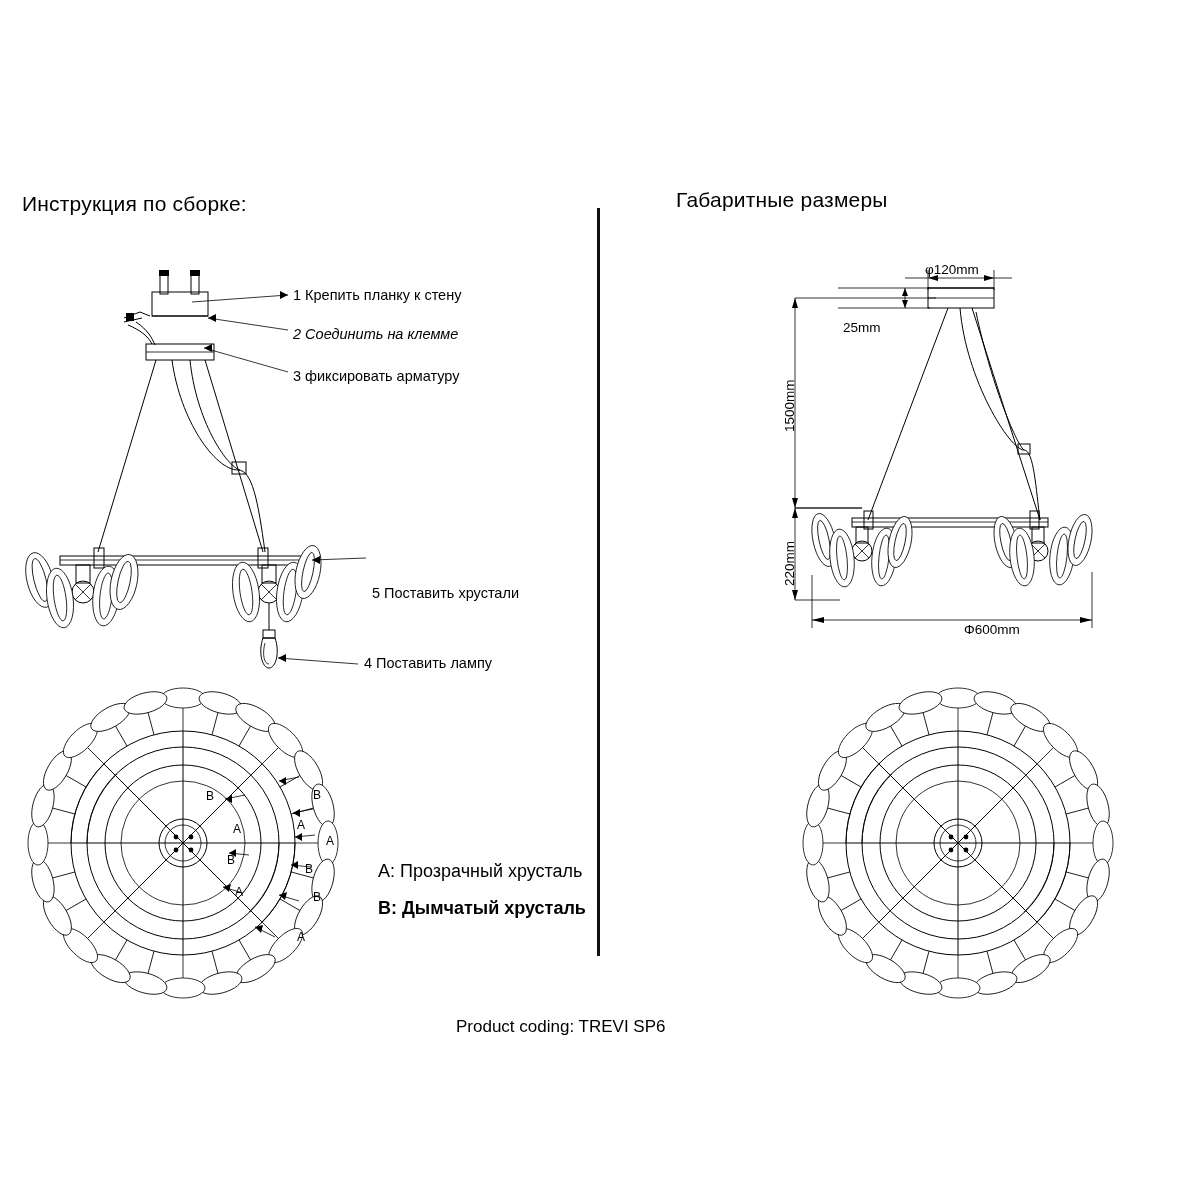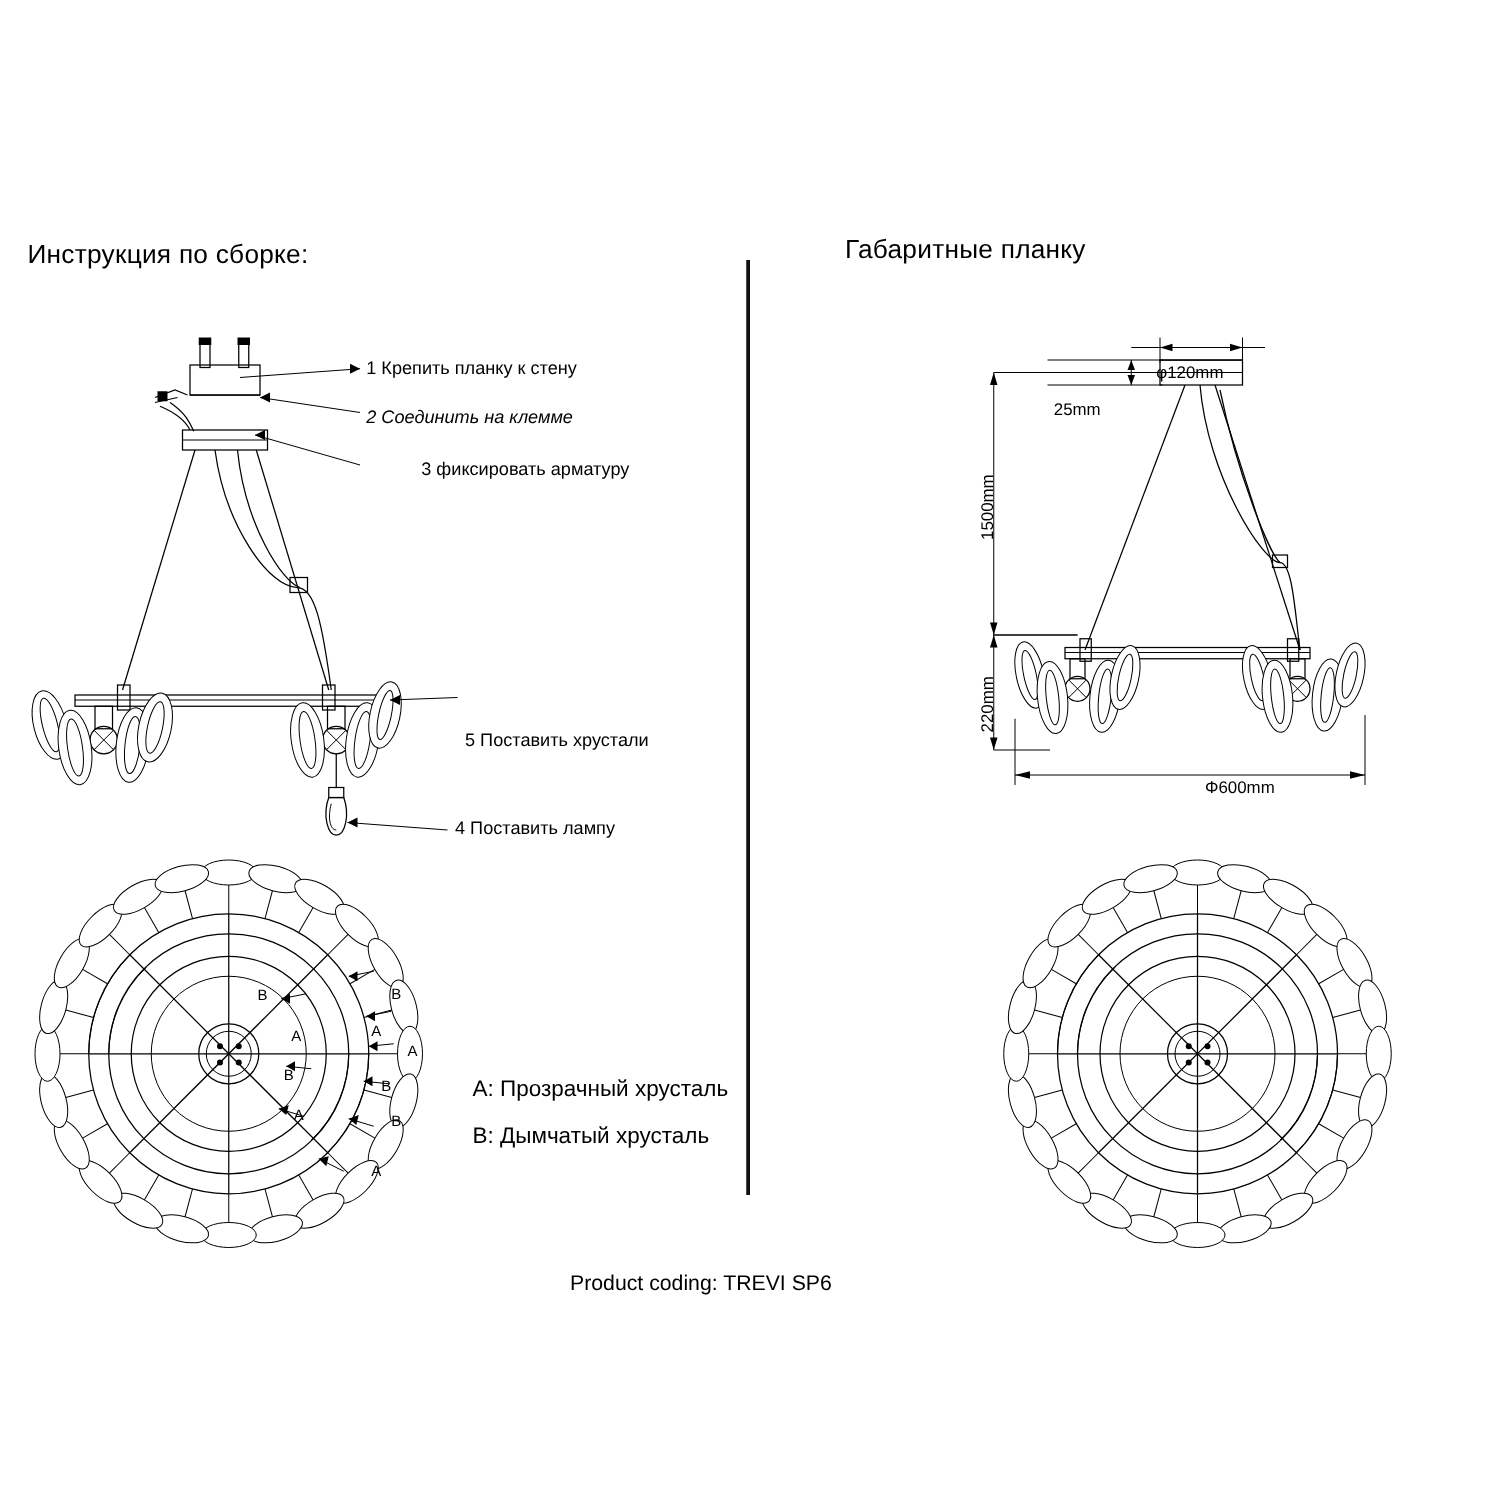--- a/index.html
+++ b/index.html
@@ -79,21 +79,21 @@
   }
 </style>
 </head>
 <body>
 
 <div class="page">
 
   <div class="divider"></div>
 
   <div class="title" id="title-left">Инструкция по сборке:</div>
-  <div class="title" id="title-right">Габаритные планку</div>
+  <div class="title" id="title-right">Габаритные размеры</div>
 
   <svg width="1200" height="1200" viewBox="0 0 1200 1200">
 
     <g>
       <rect x="160" y="274" width="8" height="20" class="ln"></rect>
       <rect x="159" y="270" width="10" height="6" class="fill-b"></rect>
       <rect x="191" y="274" width="8" height="20" class="ln"></rect>
       <rect x="190" y="270" width="10" height="6" class="fill-b"></rect>
       <rect x="152" y="292" width="56" height="24" class="ln"></rect>
       <line x1="152" y1="316" x2="208" y2="316" class="ln"></line>
@@ -172,21 +172,21 @@
       <path d="M288,295 L280,299 L280,291 Z" class="fill-b"></path>
       <path d="M208,318 L216,314 L216,322 Z" class="fill-b"></path>
       <path d="M204,348 L212,344 L212,352 Z" class="fill-b"></path>
       <path d="M312,560 L320,556 L320,564 Z" class="fill-b"></path>
       <path d="M278,658 L286,654 L286,662 Z" class="fill-b"></path>
     </g>
   </svg>
 
   <div class="step-label" style="left:293px; top:287px;text-align:center;">1  Крепить планку к стену</div>
   <div class="step-label" style="left:293px; top:326px;font-style:italic;">2  Соединить на клемме</div>
-  <div class="step-label" style="left:293px; top:368px;margin-left:44px;">3  фиксировать арматуру</div>
+  <div class="step-label" style="left:293px; top:368px;">3  фиксировать арматуру</div>
   <div class="step-label" style="left:372px; top:549px;margin-top:36px;">5  Поставить хрустали</div>
   <div class="step-label" style="left:364px; top:655px;">4  Поставить лампу</div>
 
   <svg width="1200" height="1200" viewBox="0 0 1200 1200">
     <g transform="translate(183,843)">
 
       <g>
         <g transform="rotate(0)">
             <ellipse cx="0" cy="-145" rx="22" ry="10" class="crystal"></ellipse>
             <line x1="0" y1="-135" x2="0" y2="-112" class="ln-thin"></line>
@@ -337,21 +337,21 @@
   <div class="marker-txt" style="left:227px; top:853px;">B</div>
   <div class="marker-txt" style="left:235px; top:885px;">A</div>
   <div class="marker-txt" style="left:313px; top:788px;">B</div>
   <div class="marker-txt" style="left:297px; top:818px;">A</div>
   <div class="marker-txt" style="left:326px; top:834px;">A</div>
   <div class="marker-txt" style="left:305px; top:862px;">B</div>
   <div class="marker-txt" style="left:313px; top:890px;">B</div>
   <div class="marker-txt" style="left:297px; top:930px;">A</div>
 
   <div class="legend-line" style="left:378px; top:861px;">A:  Прозрачный хрусталь</div>
-  <div class="legend-line" style="left:378px; top:898px;">B:  Дымчатый хрусталь</div>
+  <div class="legend-line" style="left:378px; top:898px;font-weight:bold;">B:  Дымчатый хрусталь</div>
 
   <svg width="1200" height="1200" viewBox="0 0 1200 1200">
 
     <g>
       <rect x="928" y="288" width="66" height="20" class="ln"></rect>
       <line x1="928" y1="298" x2="994" y2="298" class="ln-thin"></line>
       <path d="M928,288 L994,288" class="ln"></path>
     </g>
 
     <g>
@@ -434,21 +434,21 @@
 
     <g>
       <line x1="812" y1="620" x2="1092" y2="620" class="ln-thin"></line>
       <line x1="812" y1="575" x2="812" y2="628" class="ln-thin"></line>
       <line x1="1092" y1="572" x2="1092" y2="628" class="ln-thin"></line>
       <path d="M812,620 L824,617 L824,623 Z" class="fill-b"></path>
       <path d="M1092,620 L1080,617 L1080,623 Z" class="fill-b"></path>
     </g>
   </svg>
 
-  <div class="dim-txt" style="left:925px; top:262px;margin-top:28px;">φ120mm</div>
+  <div class="dim-txt" style="left:925px; top:262px;">φ120mm</div>
   <div class="dim-txt" style="left:843px; top:320px;">25mm</div>
   <div class="dim-vert" style="left:782px; top:432px;">1500mm</div>
   <div class="dim-vert" style="left:782px; top:586px;">220mm</div>
   <div class="dim-txt" style="left:964px; top:622px;">Φ600mm</div>
 
   <svg width="1200" height="1200" viewBox="0 0 1200 1200">
     <g transform="translate(958,843)">
       <g>
         <g transform="rotate(0)">
             <ellipse cx="0" cy="-145" rx="22" ry="10" class="crystal"></ellipse>

